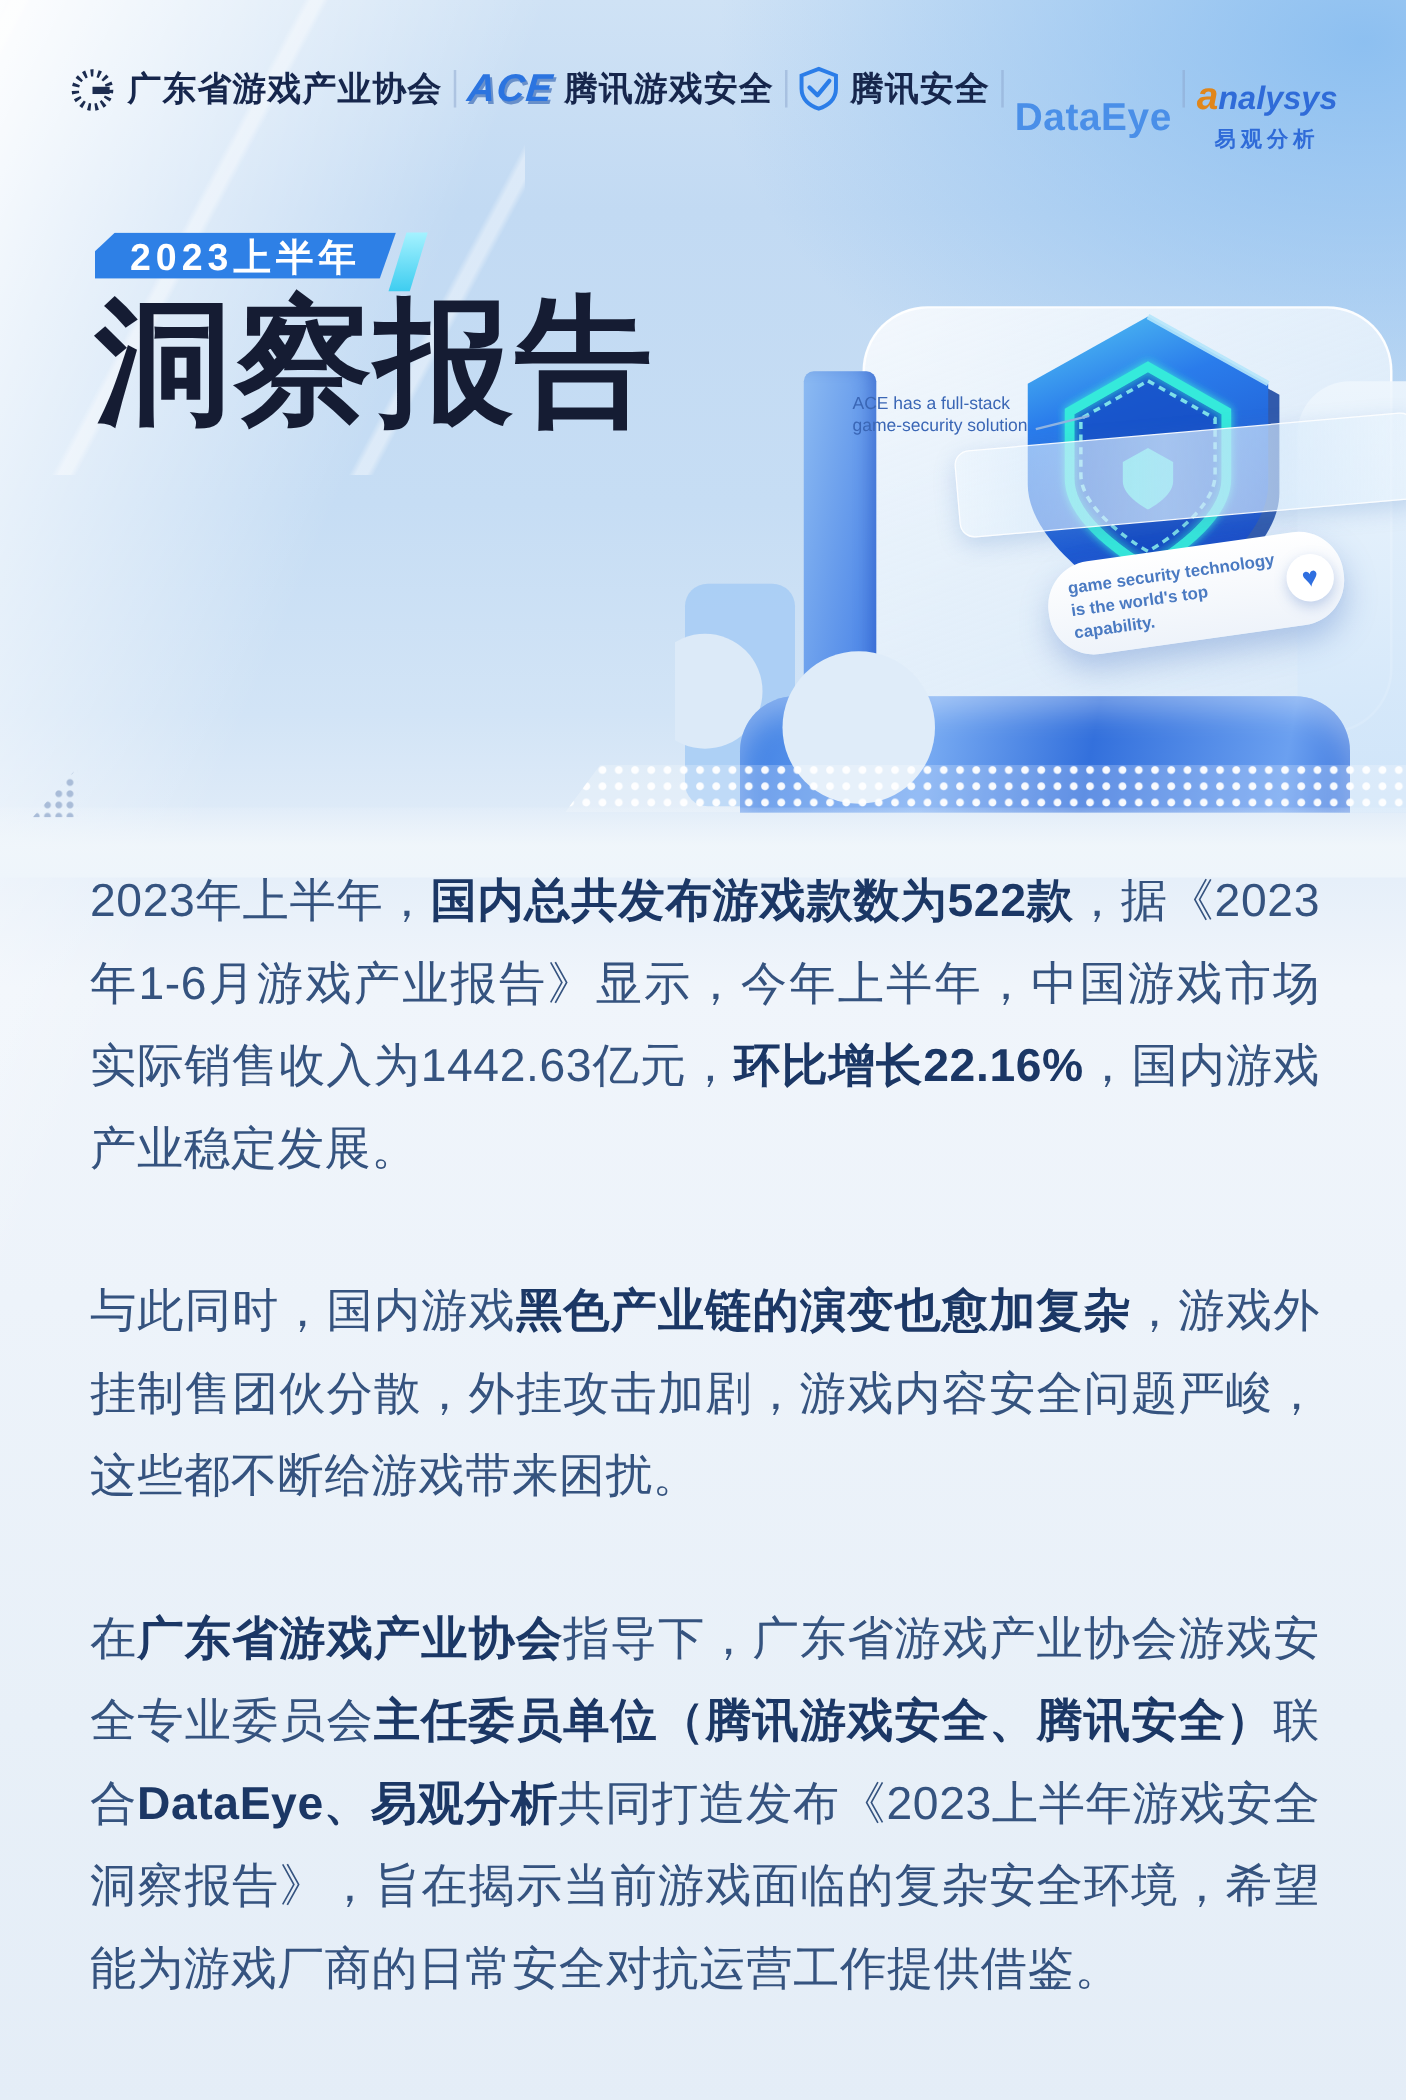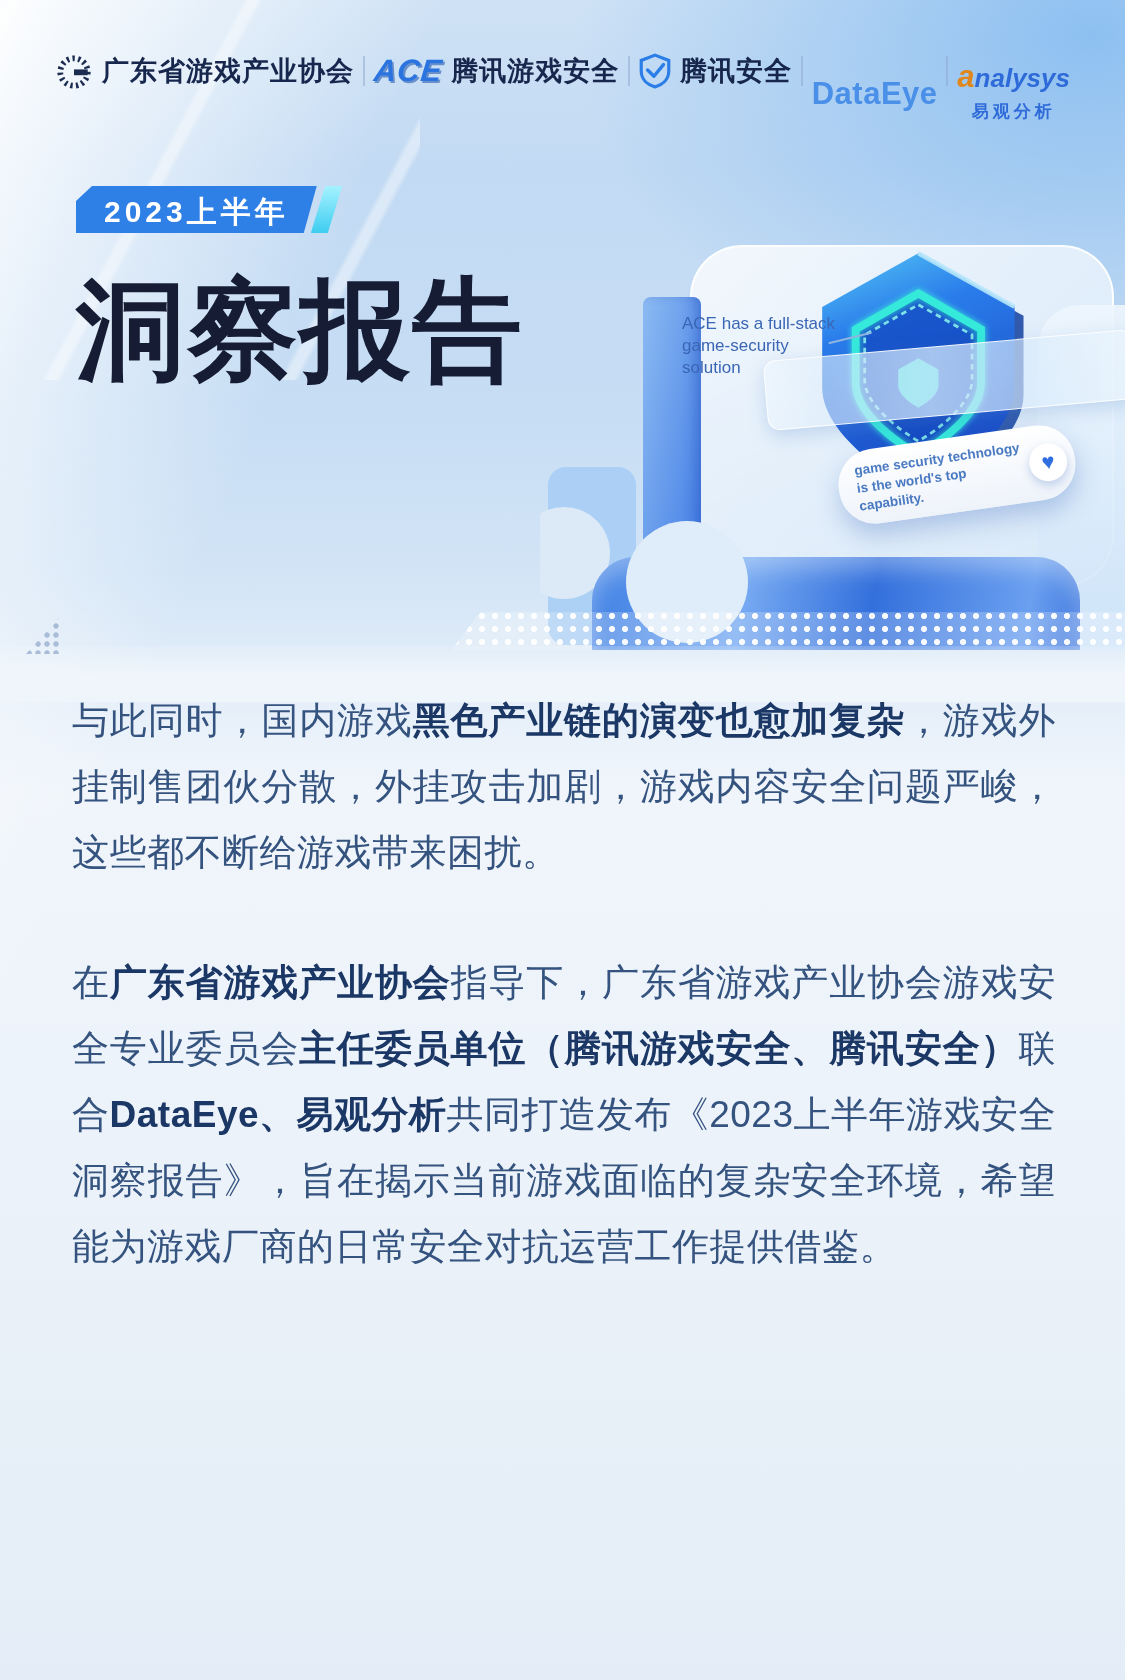--- a/index.html
+++ b/index.html
@@ -22,31 +22,31 @@
   .logo-text{font-size:27px;font-weight:700;color:#16264c;letter-spacing:1px;white-space:nowrap;}
   .divider{width:2px;height:30px;background:rgba(140,165,205,.5);}
   .ace-mark{font-size:31px;font-weight:900;font-style:italic;color:#2b74e0;
     letter-spacing:1px;text-shadow:2px 2px 0 rgba(23,78,168,.55);transform:skewX(-6deg);}
   .dataeye-mark{font-size:31px;font-weight:800;color:#4a8fe8;letter-spacing:.5px;margin-top:45px;}
   .analysys{display:flex;flex-direction:column;align-items:center;line-height:1.1;}
   .analysys-mark{display:inline-block;font-size:26px;font-style:italic;font-weight:600;color:#2f6bd8;margin-top:40px;}
   .analysys-mark::first-letter{color:#e0861a;font-weight:800;font-size:31px;}
   .analysys-cn{font-size:17px;font-weight:700;color:#2f6bd8;letter-spacing:4px;}
   
-  .badge{position:absolute;left:76px;top:186px;height:47px;z-index:6;background:#2e80e6;
-    padding:0 28px;display:flex;align-items:flex-end;
+  .badge{position:absolute;left:76px;top:186px;height:37px;z-index:6;background:#2e80e6;
+    padding:0 28px;display:flex;align-items:flex-start;
     clip-path:polygon(16px 0%, 100% 0%, calc(100% - 13px) 100%, 0% 100%, 0% 15px);}
   .badge span{color:#fff;font-size:30px;font-weight:800;letter-spacing:4px;}
   .badge-slash{position:absolute;left:318px;top:186px;width:17px;height:47px;z-index:6;
     background:linear-gradient(180deg,#a5f2ff,#3ecdf0);transform:skewX(-17deg);}
   
   .hero-title{position:absolute;left:76px;top:234px;z-index:6;line-height:112px;
     font-weight:900;font-size:110px;letter-spacing:2px;}
   .hero-title .t1{color:#1e82e8;}
-  .hero-title .t2{color:#151c33;margin-top:40px;}
+  .hero-title .t2{color:#151c33;}
   
   .illus{position:absolute;left:540px;top:225px;width:585px;height:425px;z-index:2;overflow:hidden;}
   .glass-slab{position:absolute;left:150px;top:20px;width:420px;height:338px;border-radius:52px;
     background:linear-gradient(160deg, rgba(255,255,255,.8), rgba(226,240,252,.45));
     border:2px solid rgba(255,255,255,.9);}
   .right-col{position:absolute;left:498px;top:80px;width:87px;height:348px;
     border-radius:42px 0 0 42px;
     background:linear-gradient(180deg, rgba(238,246,253,.9), rgba(204,227,249,.85));}
   .blue-bar{position:absolute;left:103px;top:72px;width:58px;height:268px;border-radius:8px;
     background:linear-gradient(100deg,#8cbaf2,#447fe6);
@@ -58,21 +58,21 @@
   .main-body{position:absolute;left:52px;top:332px;width:488px;height:210px;border-radius:44px;
     background:linear-gradient(100deg,#3f80e4 0%,#77aaf2 30%,#3370dc 55%,#6ba0f0 85%,#2f6ad8 100%);
     box-shadow:inset 0 12px 22px rgba(255,255,255,.35);}
   .main-body .mouth{position:absolute;left:34px;top:-36px;width:122px;height:122px;border-radius:50%;
     background:#dfecf9;}
   .shield-wrap{position:absolute;left:262px;top:26px;width:235px;height:255px;}
   .ribbon{position:absolute;left:225px;top:120px;width:368px;height:68px;border-radius:12px;
     background:linear-gradient(95deg, rgba(240,248,254,.5) 0%, rgba(205,228,250,.78) 45%, rgba(236,246,253,.5) 100%);
     border:1.5px solid rgba(255,255,255,.85);transform:rotate(-5deg);
     box-shadow:0 6px 18px rgba(80,130,200,.25);}
-  .ace-note{position:absolute;left:142px;top:88px;width:155px;font-size:17px;line-height:1.3;
+  .ace-note{position:absolute;left:142px;top:88px;width:155px;font-size:14px;line-height:1.3;
     color:#3a66b5;}
   .ace-note-line{position:absolute;left:288px;top:112px;width:44px;height:2px;background:#8fb4e0;
     transform:rotate(-14deg);}
   .cap-tag{position:absolute;left:298px;top:212px;width:238px;box-sizing:border-box;
     padding:11px 52px 11px 18px;border-radius:36px;
     background:linear-gradient(180deg,#ffffff,#eef3fa);
     color:#4a7ac2;font-size:13.5px;font-weight:600;line-height:1.32;transform:rotate(-8deg);
     box-shadow:0 12px 24px rgba(90,130,200,.38);}
   .cap-heart{position:absolute;right:8px;top:50%;transform:translateY(-50%);width:38px;height:38px;
     border-radius:50%;background:#fff;box-shadow:0 4px 10px rgba(90,130,200,.35);
@@ -190,17 +190,18 @@
       <span class="cap-heart">♥</span>
     </div>
   </div>
 
   <div class="dot-band"></div>
   <div class="fade-band"></div>
 
   <div class="sec-dots"></div>
 
   <div class="body-copy">
+      <p><span>2023年上半年，</span><span class="b">国内总共发布游戏款数为522款</span><span>，据《2023年1-6月游戏产业报告》显示，今年上半年，中国游戏市场实际销售收入为1442.63亿元，</span><span class="b">环比增长22.16%</span><span>，国内游戏产业稳定发展。</span></p>
       <p><span>与此同时，国内游戏</span><span class="b">黑色产业链的演变也愈加复杂</span><span>，游戏外挂制售团伙分散，外挂攻击加剧，游戏内容安全问题严峻，这些都不断给游戏带来困扰。</span></p>
       <p><span>在</span><span class="b">广东省游戏产业协会</span><span>指导下，广东省游戏产业协会游戏安全专业委员会</span><span class="b">主任委员单位（腾讯游戏安全、腾讯安全）</span><span>联合</span><span class="b">DataEye、易观分析</span><span>共同打造发布《2023上半年游戏安全洞察报告》，旨在揭示当前游戏面临的复杂安全环境，希望能为游戏厂商的日常安全对抗运营工作提供借鉴。</span></p>
     </div>
 
 </div>
 
 </body></html>

